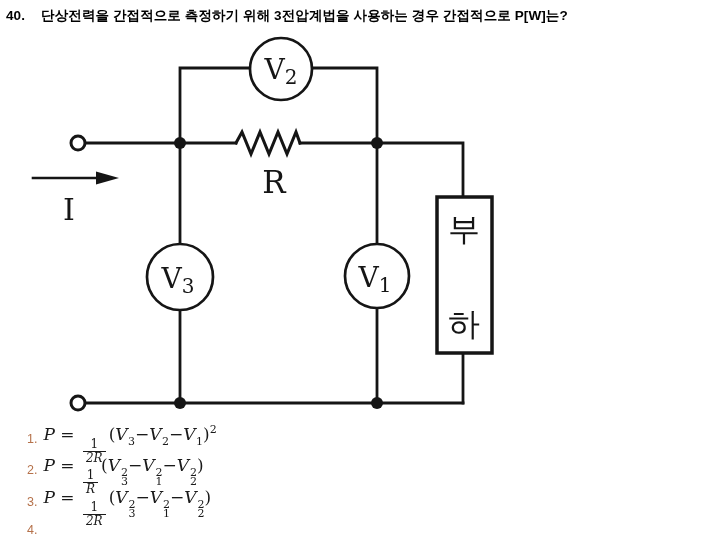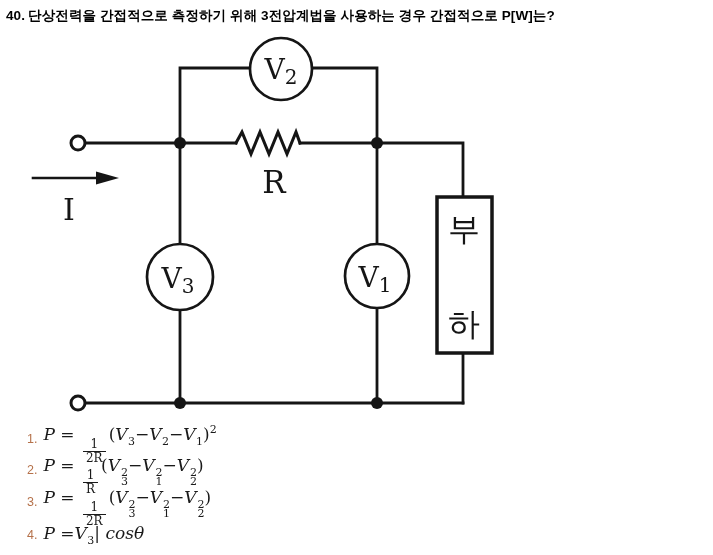--- a/index.html
+++ b/index.html
@@ -9,21 +9,21 @@
     position:relative;
     font-family:"Liberation Sans", sans-serif;
     overflow:hidden;
     color:#111;
   }
   .title {
     position:absolute; left:6px; top:7px;
     font-size:13.5px; font-weight:bold; color:#000;
     letter-spacing:0.1px; white-space:nowrap;
   }
-  .title .qnum { margin-right:3px; }
+  .title .qnum { margin-right:16px; }
 
   svg.circuit { position:absolute; left:0; top:0; }
   .vlabel { font-family:"DejaVu Serif", serif; font-size:28px; fill:#151515; }
   .vsub   { font-size:20px; }
   .rlabel { font-family:"DejaVu Serif", serif; font-size:31px; fill:#151515; }
   .ilabel { font-family:"DejaVu Serif", serif; font-size:30px; fill:#151515; }
   .loadlabel { font-family:"Liberation Sans", sans-serif; font-size:32px; fill:#151515; }
 
   .opt {
     position:absolute; left:27px;
@@ -45,21 +45,21 @@
   .stack {
     display:inline-flex; flex-direction:column; align-items:center;
     font-size:11px; line-height:0.82; vertical-align:-5px;
     margin-left:1px; font-style:normal;
   }
   .frac {
     display:inline-flex; flex-direction:column; align-items:center;
     margin:0 3px; line-height:1.05; vertical-align:-8px;
   }
   .fn { font-size:12px; font-style:normal; padding:0 2px; }
-  .fd { font-size:12px; border-top:1.2px solid #1a1a1a; padding:0 3px; }
+  .fd { font-size:12px; font-style:italic; border-top:1.2px solid #1a1a1a; padding:0 3px; }
   #opt1 { top:423px; }
   #opt2 { top:455px; }
   #opt3 { top:487px; }
   #opt4 { top:523px; }
 </style>
 </head>
 <body>
 
 <div class="title">
   <span class="qnum">40.</span><span>단상전력을 간접적으로 측정하기 위해 3전압계법을 사용하는 경우 간접적으로 P[W]는?</span>
@@ -137,14 +137,13 @@
       </span><span class="mo">−</span><span class="mi">V</span><span class="stack">
         <span class="">2</span>
         <span class="">1</span>
       </span><span class="mo">−</span><span class="mi">V</span><span class="stack">
         <span class="">2</span>
         <span class="">2</span>
       </span><span class="mo">)</span></span>
 </div>
 <div id="opt4" class="opt">
   <span class="opt-num">4.</span>
-  <span class="opt-math"><span class="mi">P</span><span class="mo"> =</span><span class="mi">V</span><span class="msub">3</span><span class="mo">| </span><span class="mi">cosθ</span></span>
 </div>
 
 </body></html>

